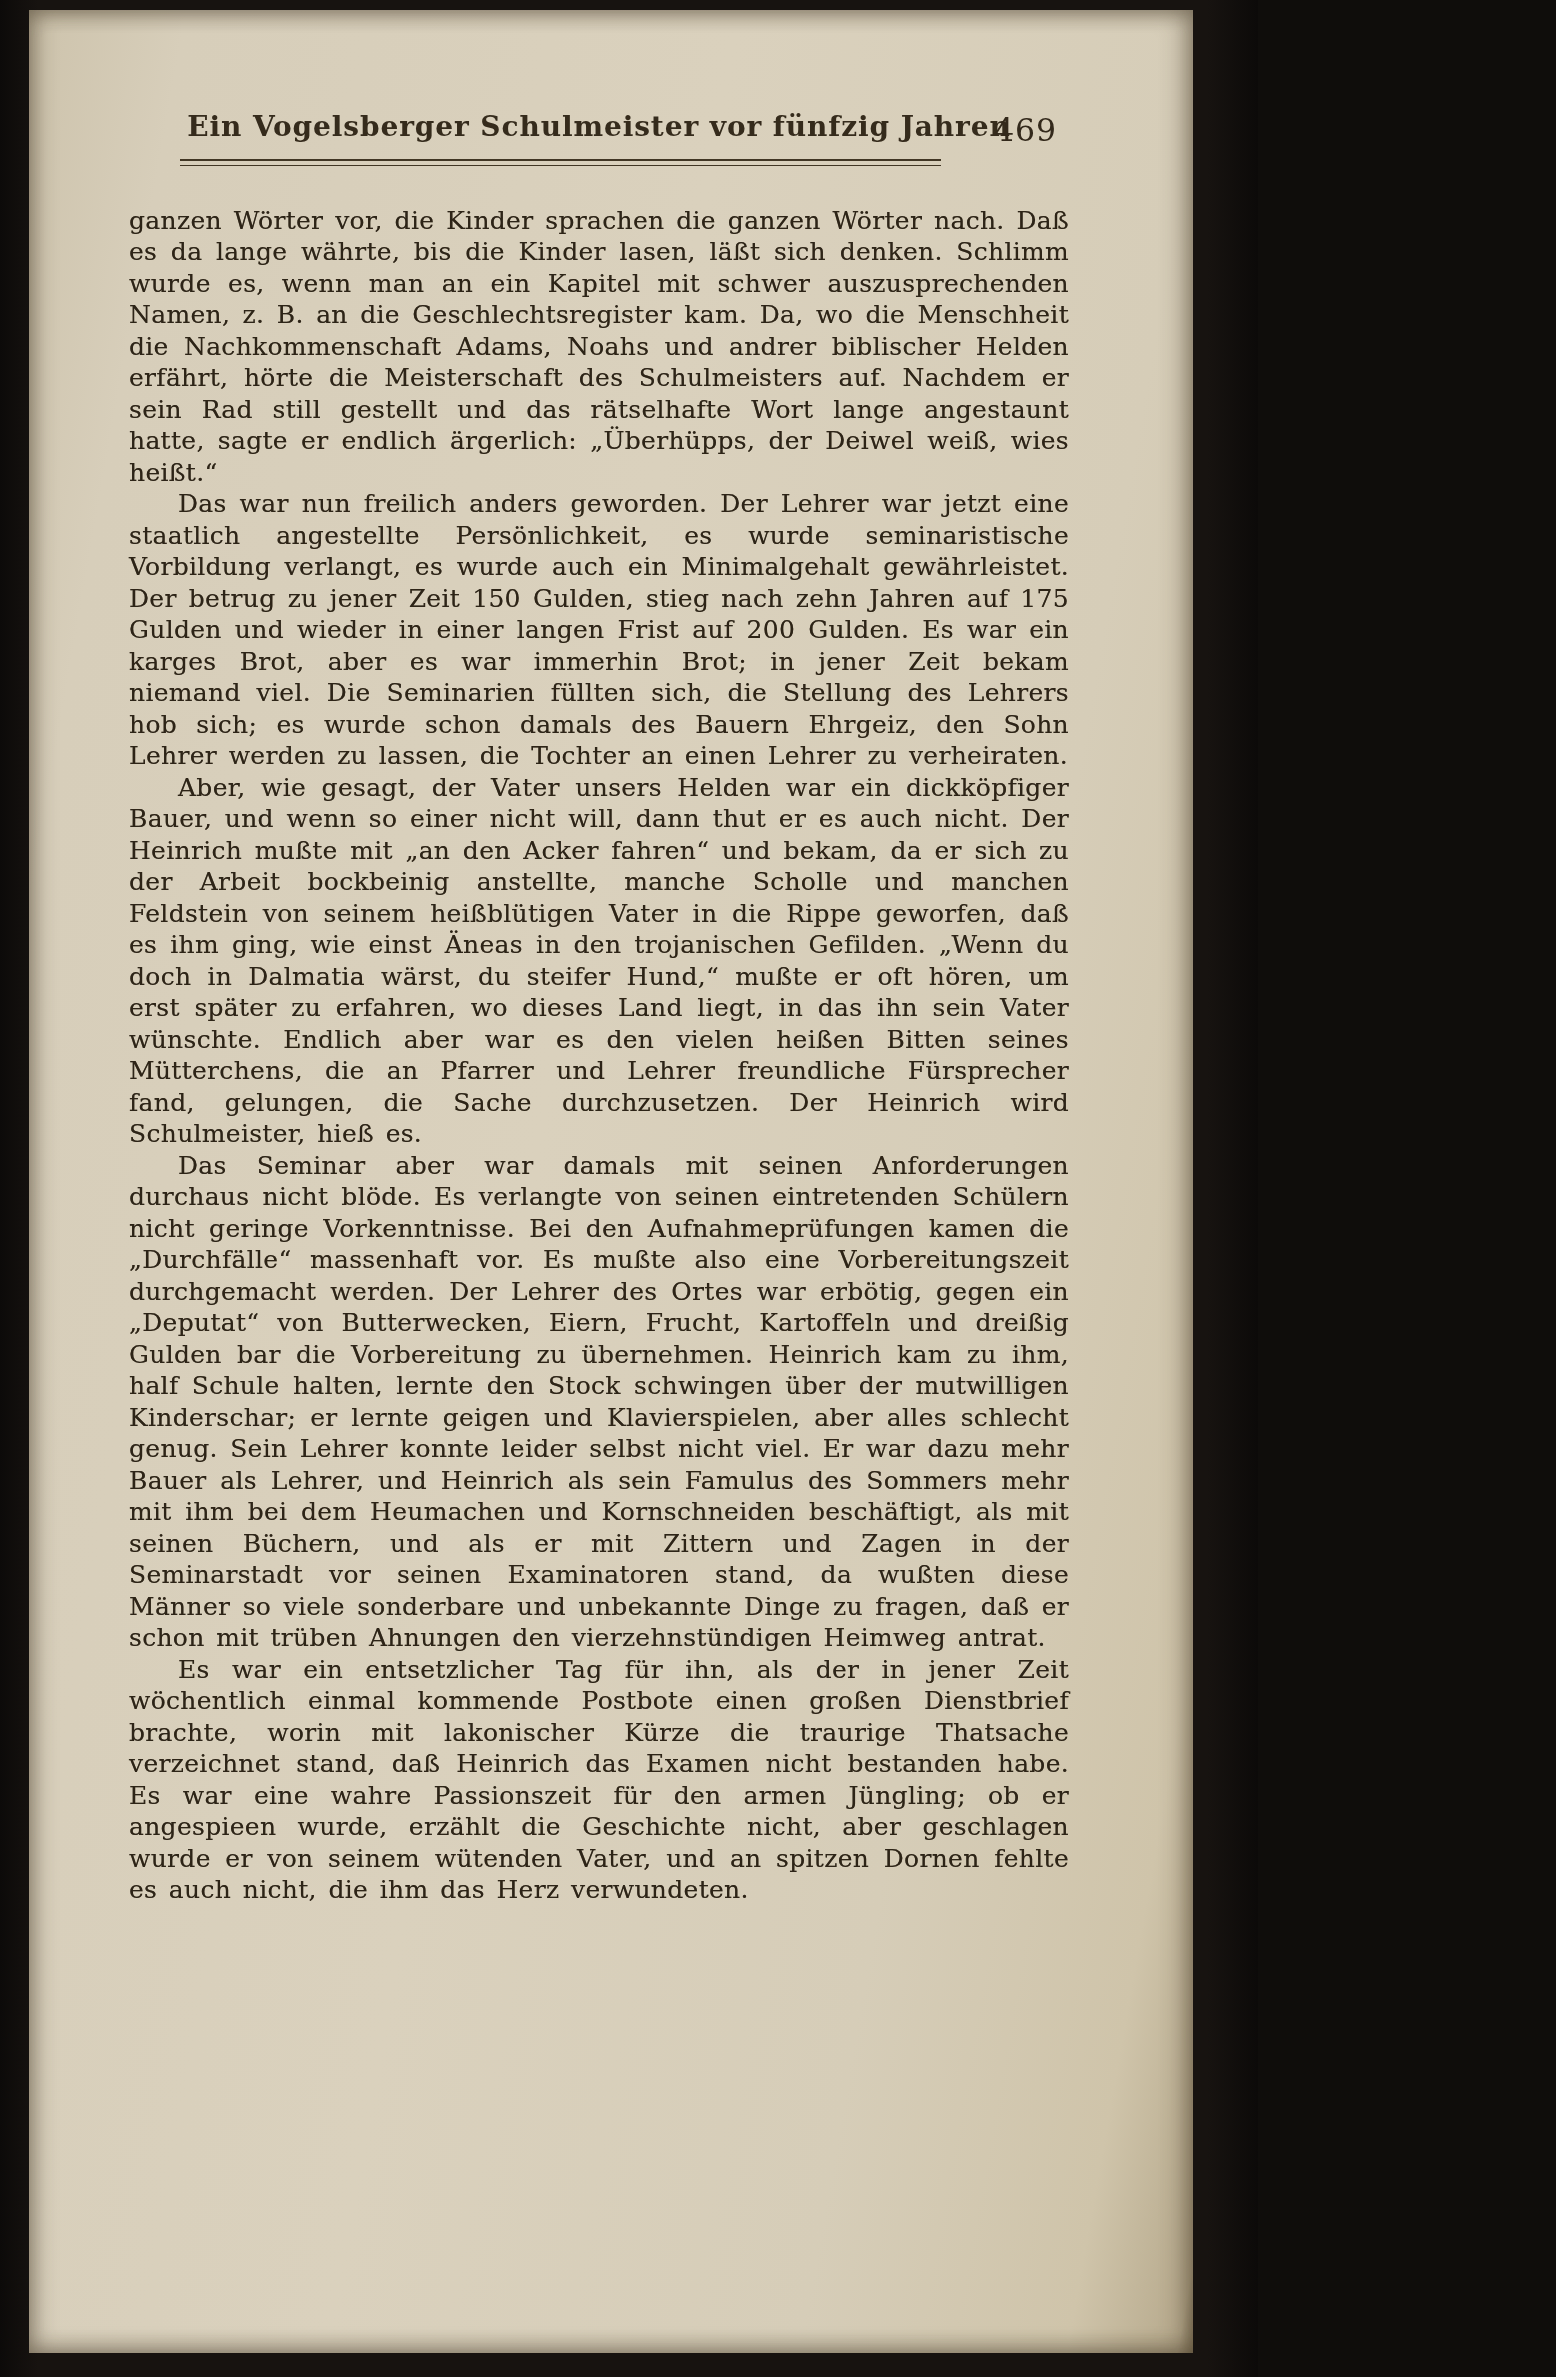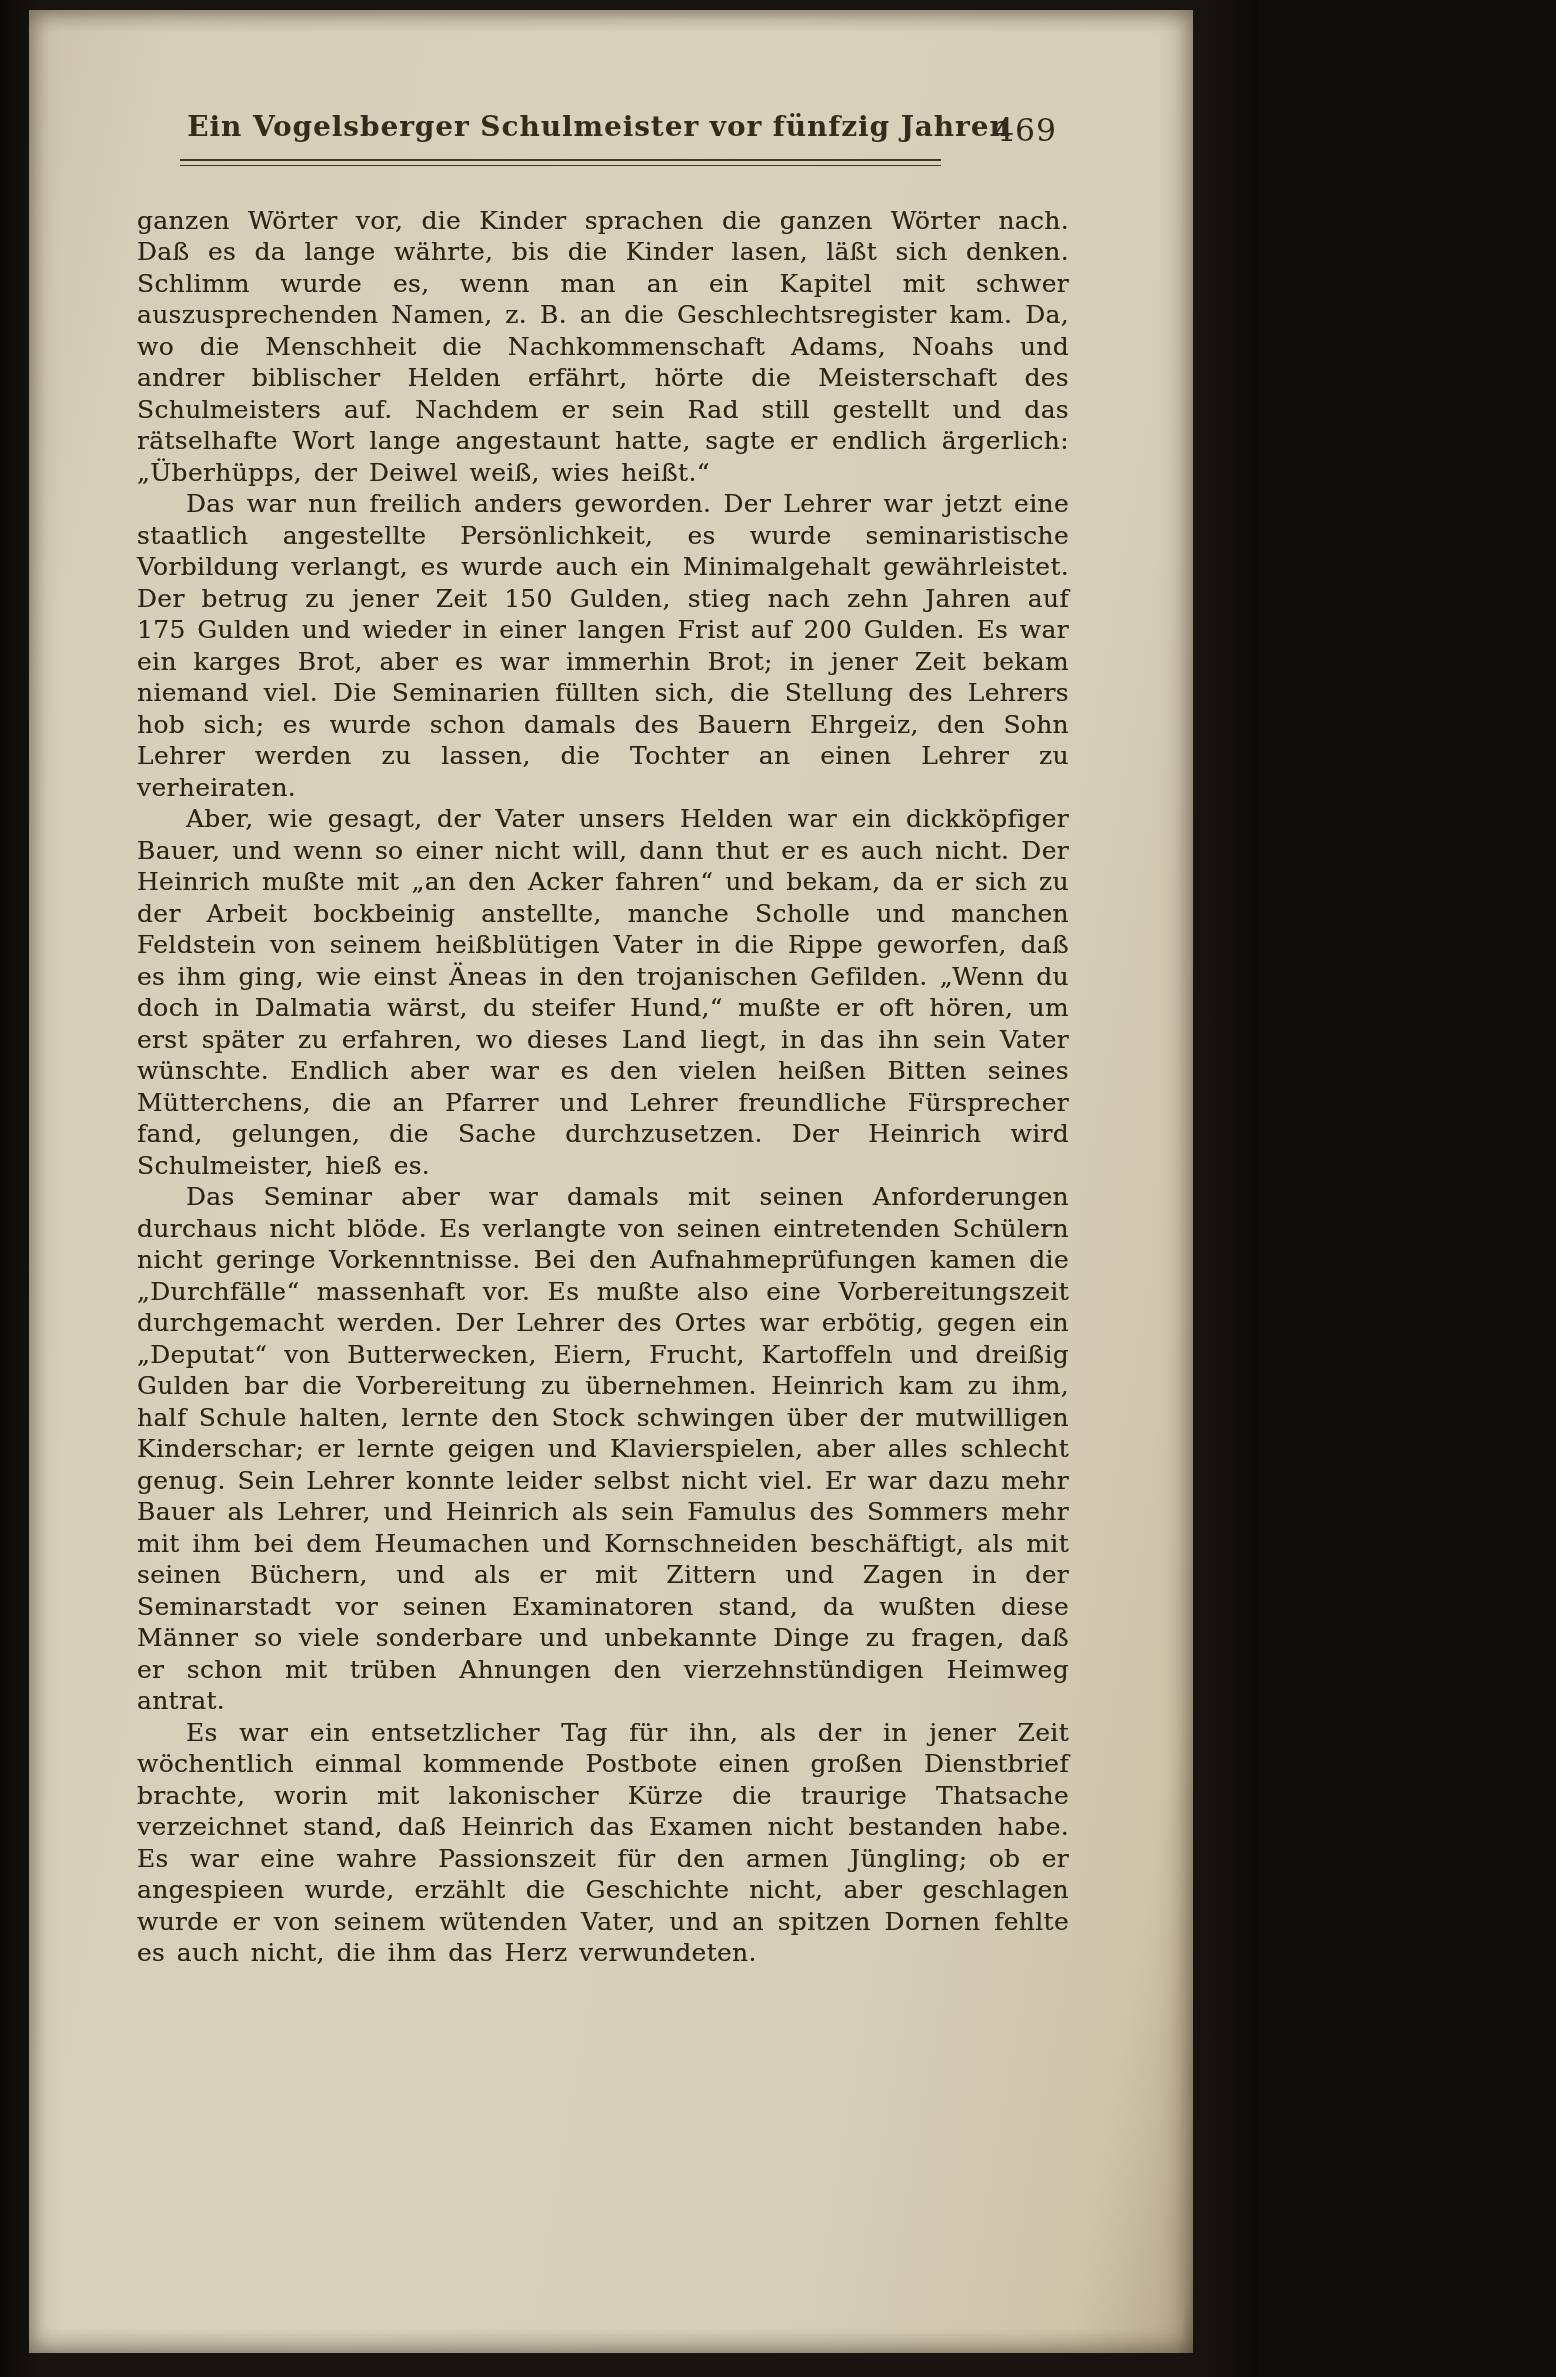--- a/index.html
+++ b/index.html
@@ -68,21 +68,20 @@
   .header-rule {
     margin: 5.1px 128px 0 51px;
     border-top: 2.6px solid #413624;
   }
   .header-rule-thin {
     margin: 3.4px 128px 0 51px;
     border-top: 0.9px solid #413624;
   }
   .page-text {
     margin-top: 39px;
-    margin-left: 8px;
   }
   .para {
     margin: 0;
     font-size: 25px;
     line-height: 31.5px;
     text-align: justify;
     letter-spacing: 0.3px;
     word-spacing: 3.4px;
     color: #2d2417;
     text-shadow: 0 0 0.5px rgba(45,36,23,0.55);

